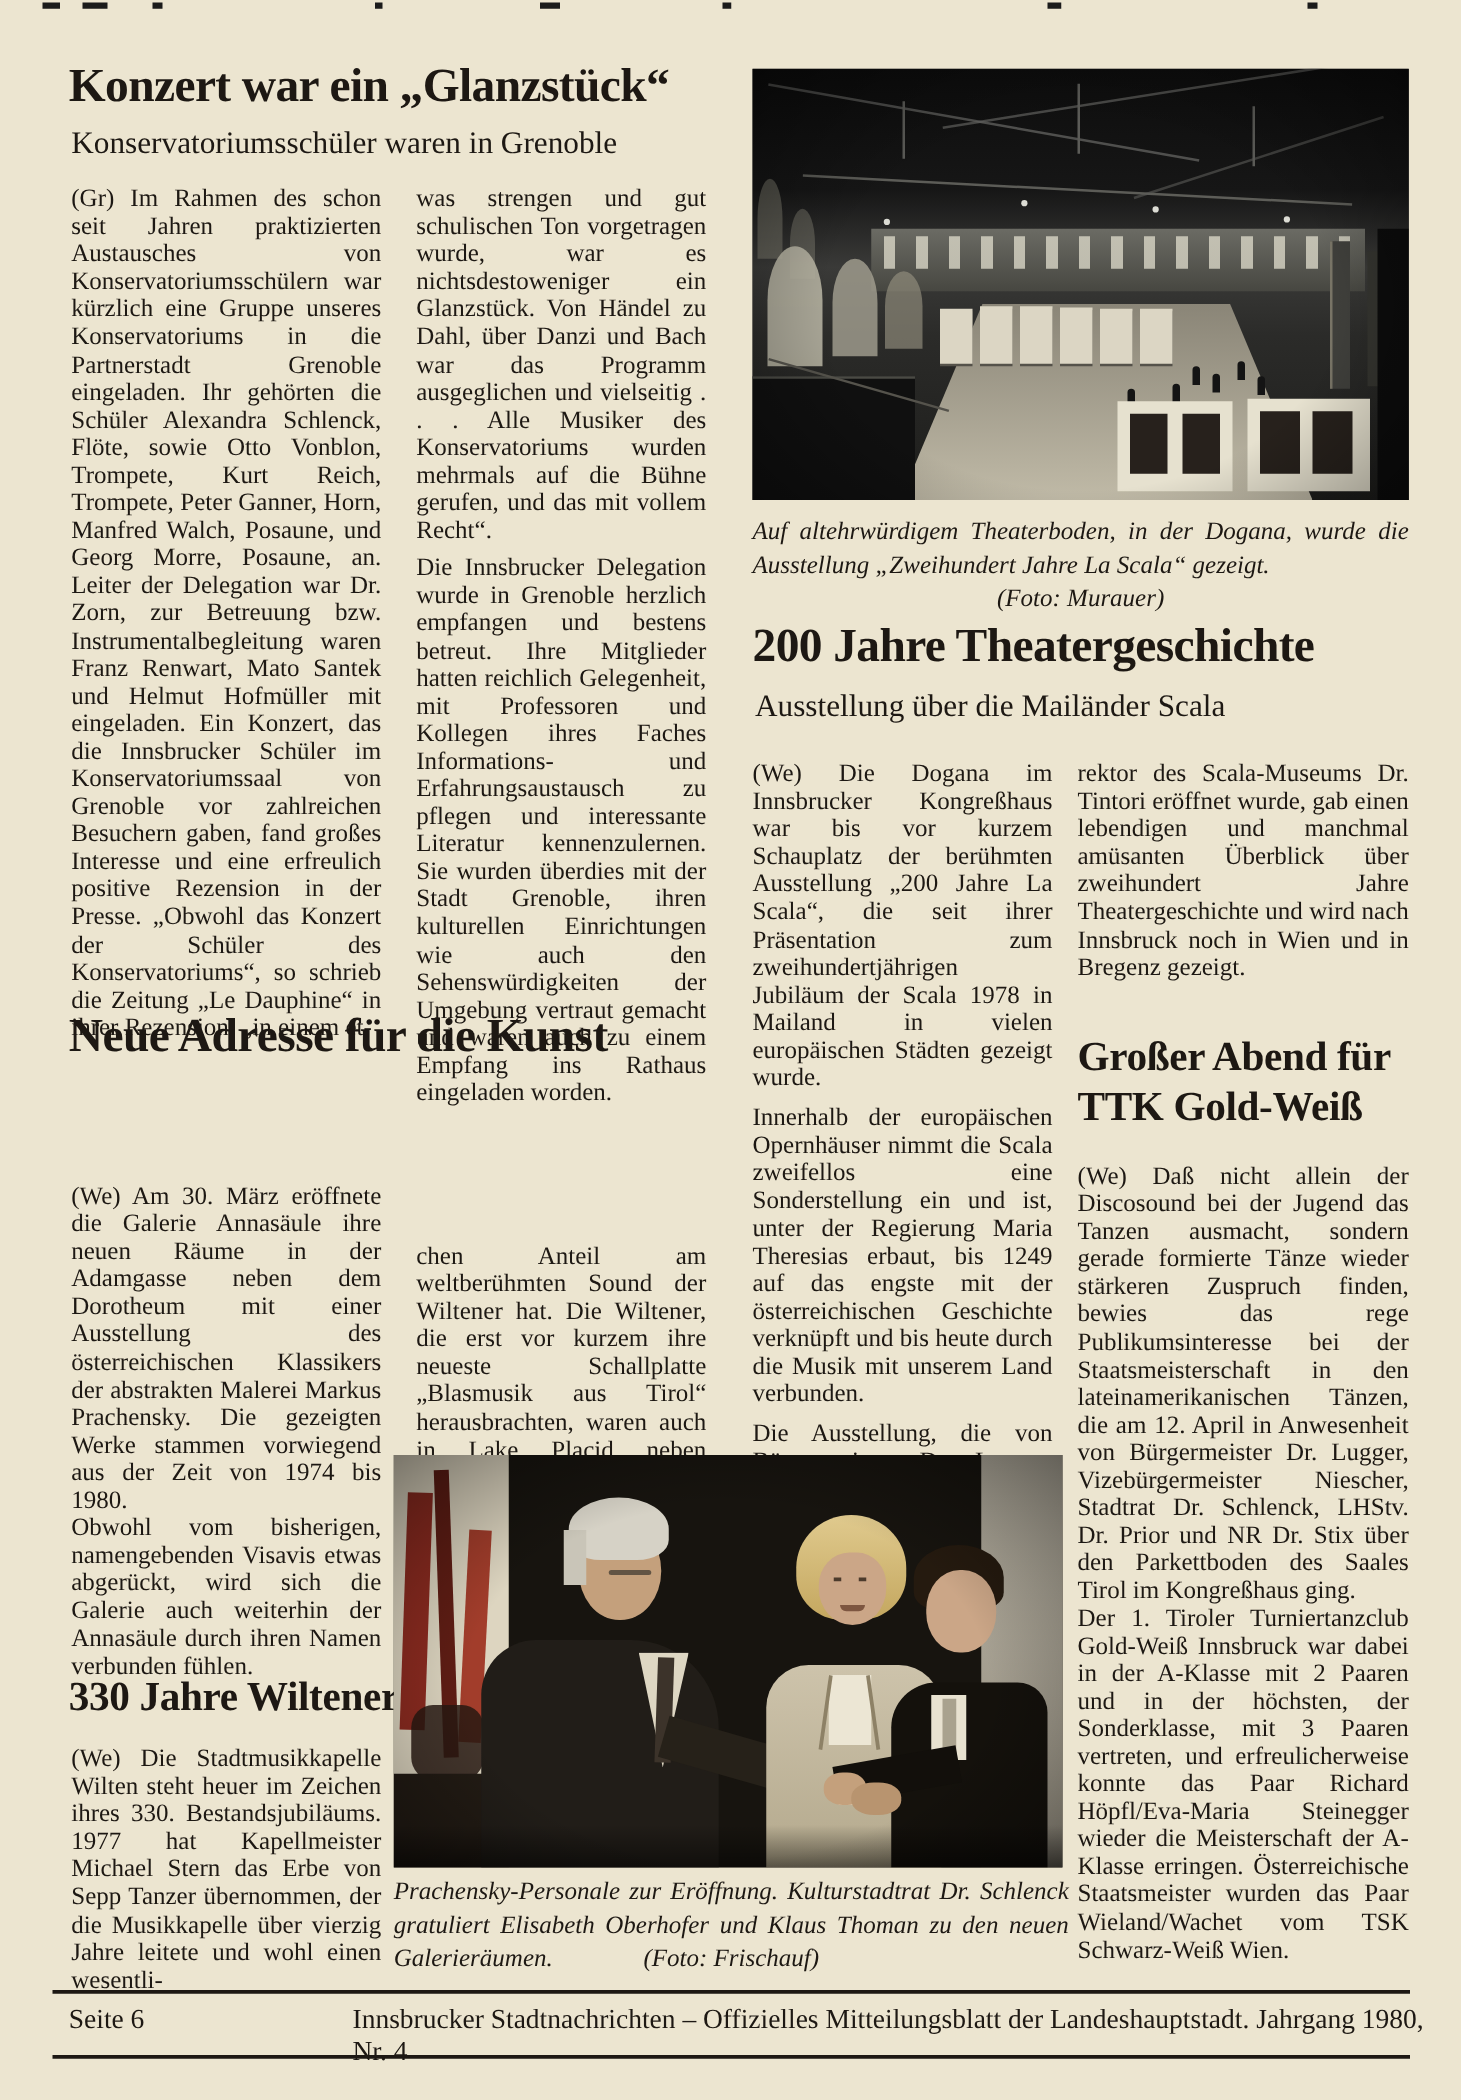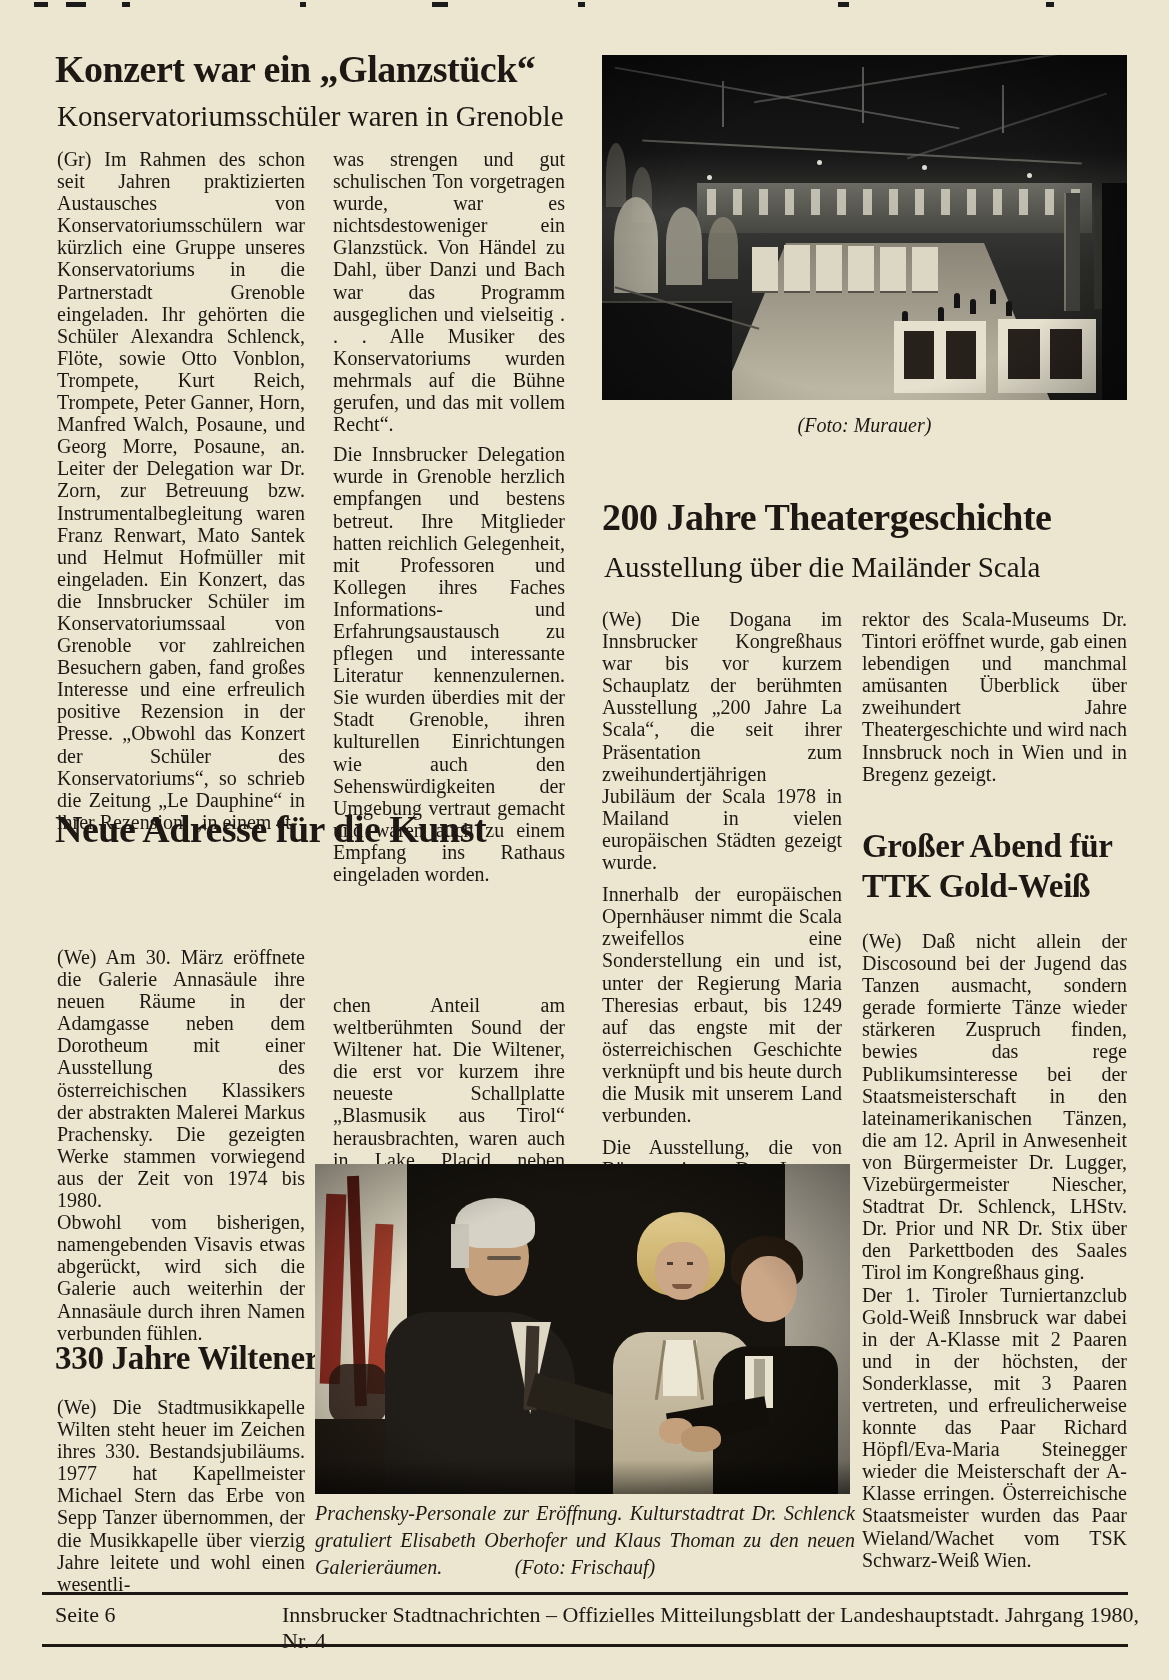--- a/index.html
+++ b/index.html
@@ -2,21 +2,21 @@
 <html lang="de" style="--paper: #ece5d0; --ink: #1d1813;"><head>
 <meta charset="utf-8">
 <style>
   :root { --paper:#ece5d0; --ink:#1d1813; }
   * { box-sizing:border-box; }
   html,body { margin:0; padding:0; background:var(--paper); }
   .page { position:relative; width:1169px; height:1680px; background:var(--paper); overflow:hidden;
           font-family:"Liberation Serif","DejaVu Serif",serif; color:var(--ink); }
   .hl  { position:absolute; font-weight:bold; font-size:38px; line-height:1.05; letter-spacing:-0.5px; }
   .hl2 { position:absolute; font-weight:bold; font-size:33px; line-height:40px; letter-spacing:-0.3px; }
-  .sub { position:absolute; font-size:29px; line-height:1.1; }
+  .sub { position:absolute; font-size:25px; line-height:1.1; }
   .col { position:absolute; text-align:justify; font-size:20px; line-height:22.1px; hyphens:auto; }
   .col p { margin:0; }
   .col p.gap-lg { margin-top:8px; }
   .col p.gap-sm { margin-top:10px; }
   .cap { position:absolute; font-style:italic; font-size:20px; line-height:27px; text-align:justify; }
   .credit { display:block; text-align:center; font-style:italic; }
   .credit.pullup { margin-top:-27px; }
   .photo { position:absolute; overflow:hidden; background:#141414; }
   .s { position:absolute; }
   .vig { position:absolute; left:0; top:0; right:0; bottom:0;
@@ -89,20 +89,21 @@
     <div class="s" style="left:344px;top:276px;width:30px;height:48px;background:#27211c;"></div>
     <div class="s" style="left:396px;top:264px;width:98px;height:74px;background:#e6e1cf;"></div>
     <div class="s" style="left:406px;top:274px;width:32px;height:50px;background:#27211c;"></div>
     <div class="s" style="left:448px;top:274px;width:32px;height:50px;background:#27211c;"></div>
     <div class="s" style="left:0;top:246px;width:130px;height:99px;background:#101010;border-top:2px solid #4a4a44;"></div>
     <div class="s" style="left:10px;top:252px;width:150px;height:2px;background:#55534c;transform:rotate(16deg);"></div>
     <div class="s" style="left:500px;top:128px;width:25px;height:217px;background:#0c0c0c;"></div>
     <div class="vig"></div>
   </div>
   <div class="cap" style="left:602px;top:412px;width:525px;">
+    <span>Auf altehrwürdigem Theaterboden, in der Dogana, wurde die Ausstellung „Zweihundert Jahre La Scala“ gezeigt.</span>
     <span class="credit">(Foto: Murauer)</span>
   </div>
 
   <div class="hl" style="left:602px;top:498px;width:525px;">200 Jahre Theatergeschichte</div>
   <div class="sub" style="left:604px;top:552px;width:525px;">Ausstellung über die Mailänder Scala</div>
   <div class="col" style="left:602px;top:608px;width:240px;">
     <p>(We) Die Dogana im Innsbrucker Kongreßhaus war bis vor kurzem Schauplatz der berühmten Ausstellung „200 Jahre La Scala“, die seit ihrer Präsentation zum zweihundertjährigen Jubiläum der Scala 1978 in Mailand in vielen europäischen Städten gezeigt wurde.</p>
     <p class="gap-sm">Innerhalb der europäischen Opernhäuser nimmt die Scala zweifellos eine Sonderstellung ein und ist, unter der Regierung Maria Theresias erbaut, bis 1249 auf das engste mit der österreichischen Geschichte verknüpft und bis heute durch die Musik mit unserem Land verbunden.</p>
     <p class="gap-sm">Die Ausstellung, die von Bürgermeister Dr. Lugger, dem italienischen Generalkonsul Dr. Ruffo di Scaletta und vom Di-</p>
   </div>

